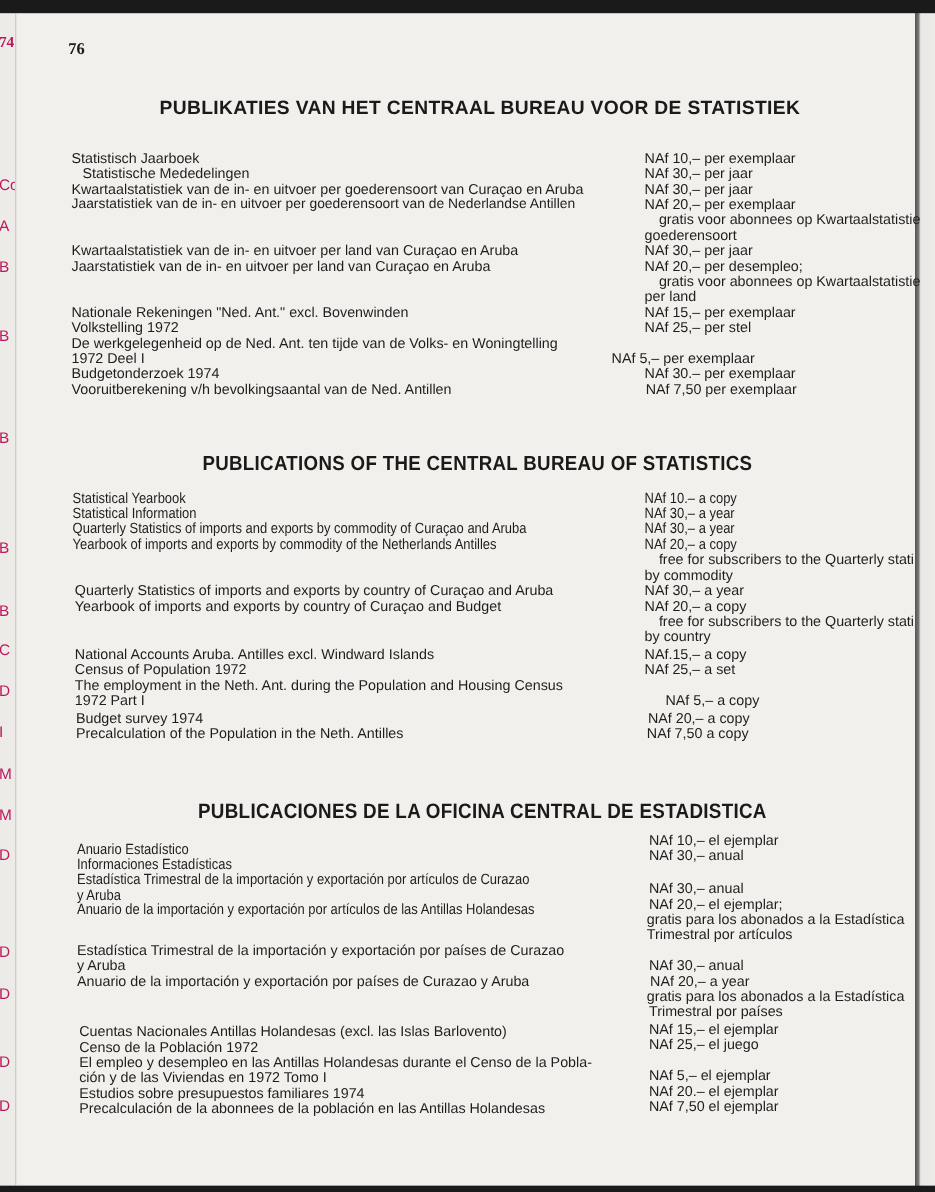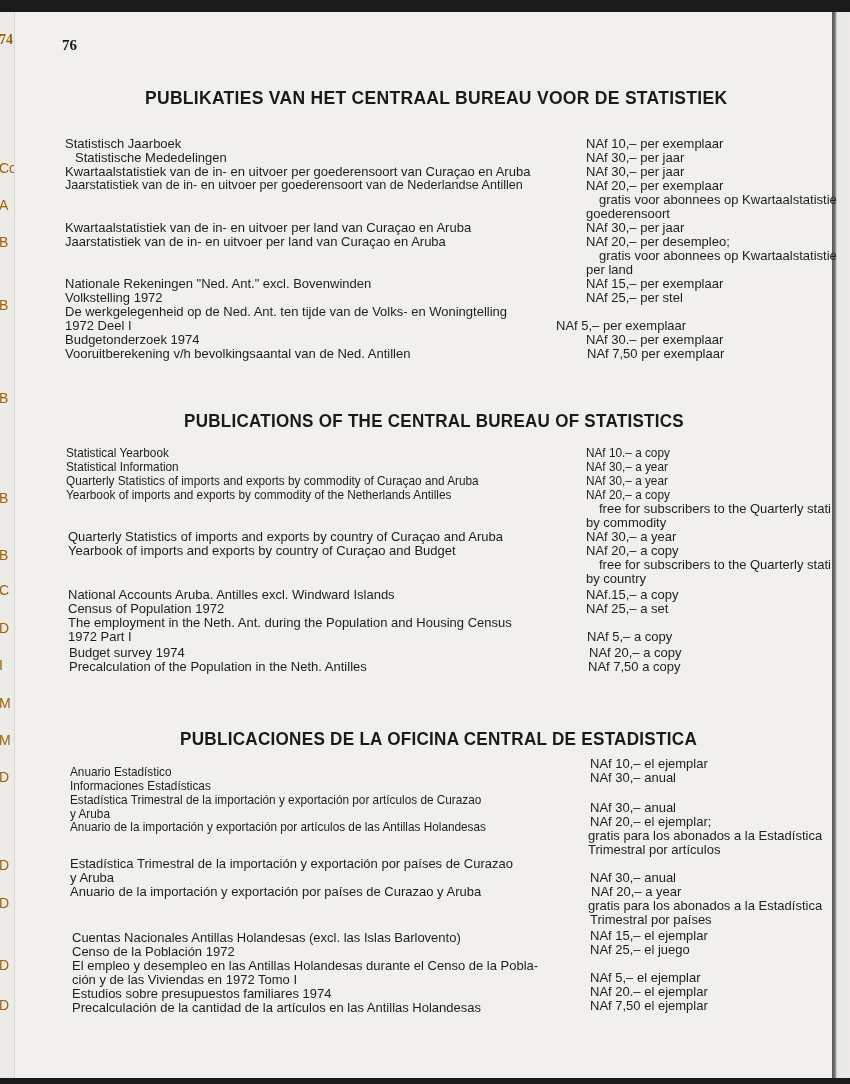--- a/index.html
+++ b/index.html
@@ -9,21 +9,21 @@
       font-family: "Liberation Sans", "DejaVu Sans", sans-serif;
       color: #1c1c1c;
     }
     .topbar { position: absolute; left: 0; top: 0; width: 850px; height: 12px; background: #1a1a1a; }
     .bottombar { position: absolute; left: 0; top: 1078px; width: 850px; height: 6px; background: #1a1a1a; }
     .prev-page {
       position: absolute; left: 0; top: 12px; width: 14px; height: 1066px;
       background: #ecebe7; overflow: hidden;
     }
     .prev-page .edge-char {
-      position: absolute; left: -1px; font-size: 14px; color: #a16207;
+      position: absolute; left: -1px; font-size: 14px; color: #be185d;
       font-family: "Liberation Sans", sans-serif;
     }
     .page {
       position: absolute; left: 14px; top: 12px; width: 818px; height: 1066px;
       background: #f1f0ec;
       box-shadow: inset 1px 0 0 #d8d7d2;
     }
     .right-spine {
       position: absolute; left: 832px; top: 12px; width: 18px; height: 1066px;
       background: linear-gradient(to right, #555 0px, #777 3px, #e9e8e4 5px, #ecebe7 18px);
@@ -148,21 +148,21 @@
   <div class="price" style="left:586px;top:571px">by country</div>
 
   <div class="line" style="left:68px;top:587px">National Accounts Aruba. Antilles excl. Windward Islands</div>
   <div class="price" style="left:586px;top:587px">NAf.15,– a copy</div>
 
   <div class="line" style="left:68px;top:601px">Census of Population 1972</div>
   <div class="price" style="left:586px;top:601px">NAf 25,– a set</div>
 
   <div class="line" style="left:68px;top:615px">The employment in the Neth. Ant. during the Population and Housing Census</div>
   <div class="line" style="left:68px;top:629px">1972 Part I</div>
-  <div class="price" style="left:587px;top:629px">NAf  5,– a copy</div>
+  <div class="price" style="left:605px;top:629px">NAf  5,– a copy</div>
 
   <div class="line" style="left:69px;top:645px">Budget survey 1974</div>
   <div class="price" style="left:589px;top:645px">NAf 20,– a copy</div>
 
   <div class="line" style="left:69px;top:659px">Precalculation of the Population in the Neth. Antilles</div>
   <div class="price" style="left:588px;top:659px">NAf 7,50 a copy</div>
 </div>
 
 <div class="section-title t3">PUBLICACIONES DE LA OFICINA CENTRAL DE ESTADISTICA</div>
 
@@ -197,15 +197,15 @@
   <div class="line" style="left:72px;top:944px">Censo de la Población 1972</div>
   <div class="price" style="left:590px;top:942px">NAf 25,– el juego</div>
 
   <div class="line" style="left:72px;top:958px">El empleo y desempleo en las Antillas Holandesas durante el Censo de la Pobla-</div>
   <div class="line" style="left:72px;top:972px">ción y de las Viviendas en 1972 Tomo I</div>
   <div class="price" style="left:590px;top:970px">NAf  5,– el ejemplar</div>
 
   <div class="line" style="left:72px;top:986px">Estudios sobre presupuestos familiares 1974</div>
   <div class="price" style="left:590px;top:984px">NAf 20.– el ejemplar</div>
 
-  <div class="line" style="left:72px;top:1000px">Precalculación de la cantidad de la artículos en las Antillas Holandesas</div>
+  <div class="line" style="left:72px;top:1000px">Precalculación de la abonnees de la población en las Antillas Holandesas</div>
   <div class="price" style="left:590px;top:998px">NAf 7,50 el ejemplar</div>
 </div>
 
 </body></html>

